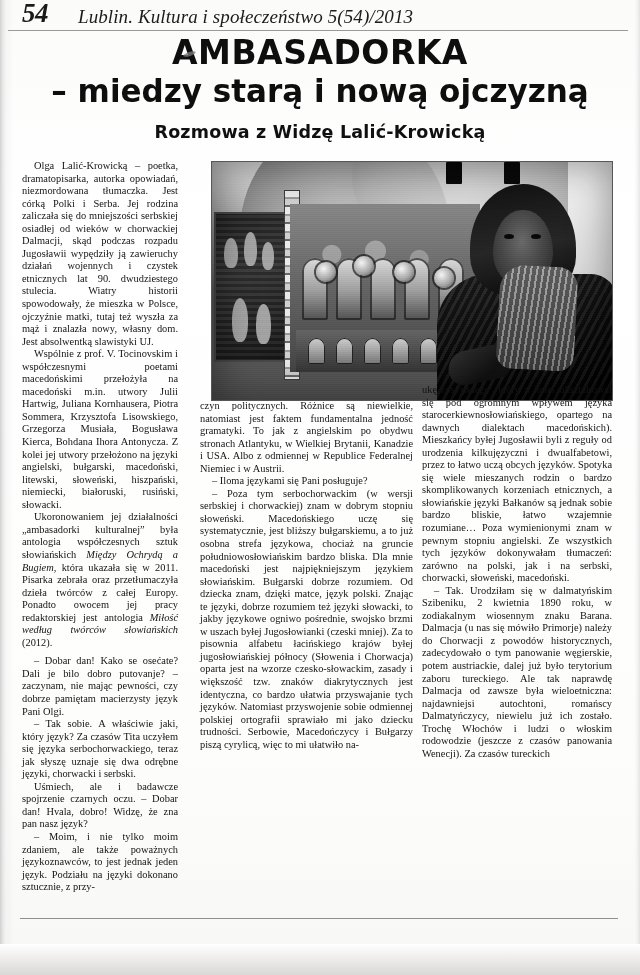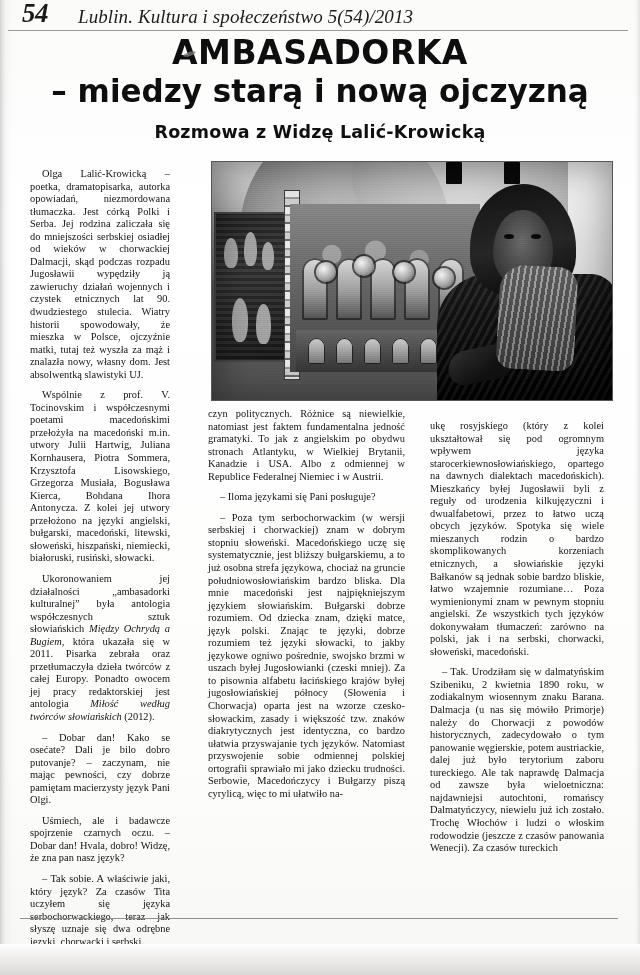--- a/index.html
+++ b/index.html
@@ -85,30 +85,30 @@
   }
   .col{
     position:absolute;top:0;
     font-size:10.4px;
     line-height:12.55px;
     text-align:justify;
     text-justify:inter-word;
     color:#131313;
     hyphens:manual;
   }
-  .col p{margin:8px;}
+  .col p{margin:0;}
   .col p.ind{text-indent:12px;}
   .col p.noind{text-indent:0;}
   .c1{left:22px;width:156px;}
   .c2{left:200px;width:213px;}
   .c3{left:422px;width:190px;}
 
   
   .c2{top:240px;}
-  .c3{top:252px;}
+  .c3{top:224px;}
 
   b.q{font-weight:400;}
   i.t{font-style:italic;}
 
   
   .photo{
     position:absolute;left:212px;top:162px;width:400px;height:238px;
     overflow:hidden;
     background:#2e2d2c;
     box-shadow:0 0 0 1px #5a5a5a;
@@ -322,22 +322,22 @@
     <div class="ph-vig"></div>
   </div>
 
   <div class="cols">
 
     <div class="col c1">
       <p class="ind">Olga Lalić-Krowicką – poetka, dramatopisarka, autorka opowiadań, niezmordowana tłumaczka. Jest córką Polki i Serba. Jej rodzina zaliczała się do mniejszości serbskiej osiadłej od wieków w chorwackiej Dalmacji, skąd podczas rozpadu Jugosławii wypędziły ją zawieruchy działań wojennych i czystek etnicznych lat 90. dwudziestego stulecia. Wiatry historii spowodowały, że mieszka w Polsce, ojczyźnie matki, tutaj też wyszła za mąż i znalazła nowy, własny dom. Jest absolwentką slawistyki UJ.</p>
       <p class="ind">Wspólnie z prof. V. Tocinovskim i współczesnymi poetami macedońskimi przełożyła na macedoński m.in. utwory Julii Hartwig, Juliana Kornhausera, Piotra Sommera, Krzysztofa Lisowskiego, Grzegorza Musiała, Bogusława Kierca, Bohdana Ihora Antonycza. Z kolei jej utwory przełożono na języki angielski, bułgarski, macedoński, litewski, słoweński, hiszpański, niemiecki, białoruski, rusiński, słowacki.</p>
       <p class="ind"><span>Ukoronowaniem jej działalności „ambasadorki kulturalnej” była antologia współczesnych sztuk słowiańskich </span><i class="t">Między Ochrydą a Bugiem</i><span>, która ukazała się w 2011. Pisarka zebrała oraz przetłumaczyła dzieła twórców z całej Europy. Ponadto owocem jej pracy redaktorskiej jest antologia </span><i class="t">Miłość według twórców słowiańskich</i><span> (2012).</span></p>
       <p class="ind" style="margin-top:6px;"><b class="q">– Dobar dan! Kako se osećate? Dali je bilo dobro putovanje? –</b><span> zaczynam, nie mając pewności, czy dobrze pamiętam macierzysty język Pani Olgi.</span></p>
+      <p class="ind"><b class="q">– Tak sobie. A właściwie jaki, który język? Za czasów Tita uczyłem się języka serbochorwackiego, teraz jak słyszę uznaje się dwa odrębne języki, chorwacki i serbski.</b></p>
       <p class="ind">Uśmiech, ale i badawcze spojrzenie czarnych oczu. – Dobar dan! Hvala, dobro! Widzę, że zna pan nasz język?</p>
-      <p class="ind"><b class="q">– Tak sobie. A właściwie jaki, który język? Za czasów Tita uczyłem się języka serbochorwackiego, teraz jak słyszę uznaje się dwa odrębne języki, chorwacki i serbski.</b></p>
       <p class="ind">– Moim, i nie tylko moim zdaniem, ale także poważnych językoznawców, to jest jednak jeden język. Podziału na języki dokonano sztucznie, z przy-</p>
     </div>
 
     <div class="col c2">
       <p class="noind">czyn politycznych. Różnice są niewielkie, natomiast jest faktem fundamentalna jedność gramatyki. To jak z angielskim po obydwu stronach Atlantyku, w Wielkiej Brytanii, Kanadzie i USA. Albo z odmiennej w Republice Federalnej Niemiec i w Austrii.</p>
       <p class="ind"><b class="q">– Iloma językami się Pani posługuje?</b></p>
       <p class="ind">– Poza tym serbochorwackim (w wersji serbskiej i chorwackiej) znam w dobrym stopniu słoweński. Macedońskiego uczę się systematycznie, jest bliższy bułgarskiemu, a to już osobna strefa językowa, chociaż na gruncie południowosłowiańskim bardzo bliska. Dla mnie macedoński jest najpiękniejszym językiem słowiańskim. Bułgarski dobrze rozumiem. Od dziecka znam, dzięki matce, język polski. Znając te języki, dobrze rozumiem też języki słowacki, to jakby językowe ogniwo pośrednie, swojsko brzmi w uszach byłej Jugosłowianki (czeski mniej). Za to pisownia alfabetu łacińskiego krajów byłej jugosłowiańskiej północy (Słowenia i Chorwacja) oparta jest na wzorze czesko-słowackim, zasady i większość tzw. znaków diakrytycznych jest identyczna, co bardzo ułatwia przyswajanie tych języków. Natomiast przyswojenie sobie odmiennej polskiej ortografii sprawiało mi jako dziecku trudności. Serbowie, Macedończycy i Bułgarzy piszą cyrylicą, więc to mi ułatwiło na-</p>
     </div>
 
     <div class="col c3">

